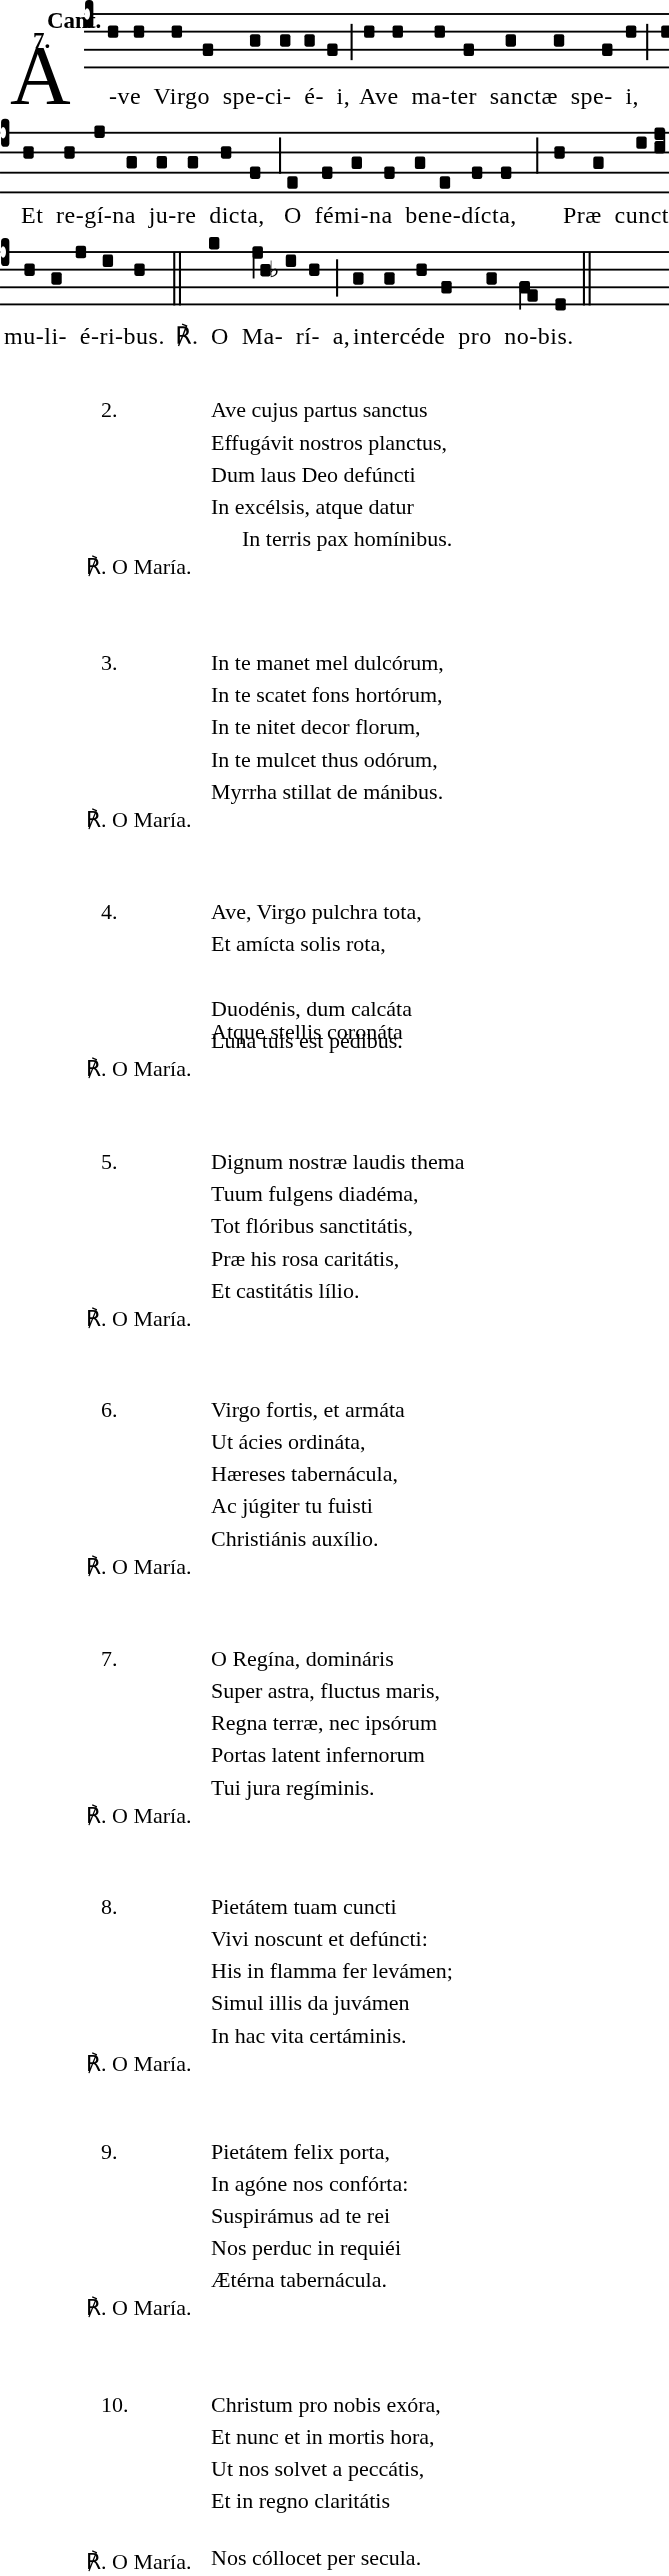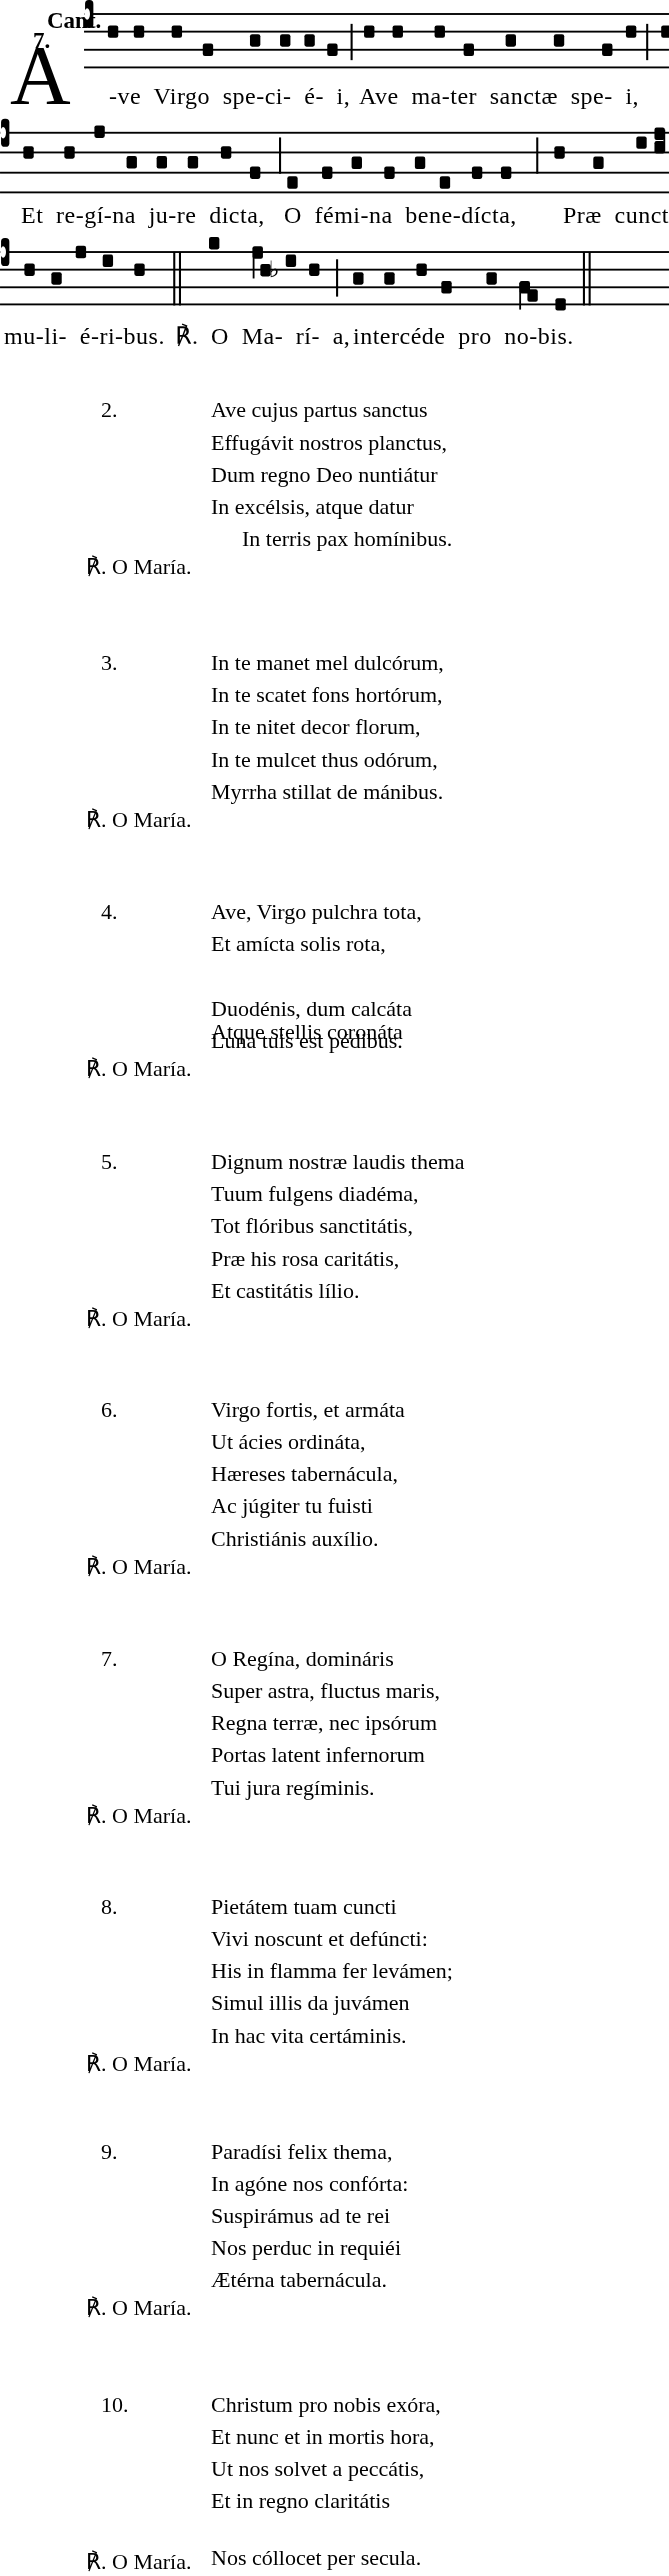--- a/index.html
+++ b/index.html
@@ -129,21 +129,21 @@
       <div class="abs lyric" style="left: 175px; top: 324px;">℟. O Ma- rí- a,</div>
       <div class="abs lyric" style="left: 353px; top: 324px;">intercéde pro no-bis.</div>
     </div>
 
   <div id="verses">
     <div class="verse-block">
       <div class="abs verse-num" style="top: 399px;">2.</div>
       <div class="verse-lines">
           <div class="verse-line" style="top: 399px;">Ave cujus partus sanctus</div>
           <div class="verse-line" style="top: 432px;">Effugávit nostros planctus,</div>
-          <div class="verse-line" style="top: 464px;">Dum regno Deo nuntiátur</div>
+          <div class="verse-line" style="top: 464px;">Dum laus Deo defúncti</div>
           <div class="verse-line" style="top: 496px;">In excélsis, atque datur</div>
           <div class="verse-line" style="top: 528px; margin-left: 31px;">In terris pax homínibus.</div>
         </div>
       <div class="verse-resp" style="top: 556px;">℟. O María.</div>
     </div>
 
     <div class="verse-block">
       <div class="abs verse-num" style="top: 652px;">3.</div>
       <div class="verse-lines">
           <div class="verse-line" style="top: 652px;">In te manet mel dulcórum,</div>
@@ -211,21 +211,21 @@
           <div class="verse-line" style="top: 1960px;">His in flamma fer levámen;</div>
           <div class="verse-line" style="top: 1992px;">Simul illis da juvámen</div>
           <div class="verse-line" style="top: 2025px;">In hac vita certáminis.</div>
         </div>
       <div class="verse-resp" style="top: 2053px;">℟. O María.</div>
     </div>
 
     <div class="verse-block">
       <div class="abs verse-num" style="top: 2141px;">9.</div>
       <div class="verse-lines">
-          <div class="verse-line" style="top: 2141px;">Paradísi felix thema,</div>
+          <div class="verse-line" style="top: 2141px;">Pietátem felix porta,</div>
           <div class="verse-line" style="top: 2173px;">In agóne nos confórta:</div>
           <div class="verse-line" style="top: 2205px;">Suspirámus ad te rei</div>
           <div class="verse-line" style="top: 2237px;">Nos perduc in requiéi</div>
           <div class="verse-line" style="top: 2269px;">Ætérna tabernácula.</div>
         </div>
       <div class="verse-resp" style="top: 2297px;">℟. O María.</div>
     </div>
 
     <div class="verse-block">
       <div class="abs verse-num" style="top: 2394px;">10.</div>

